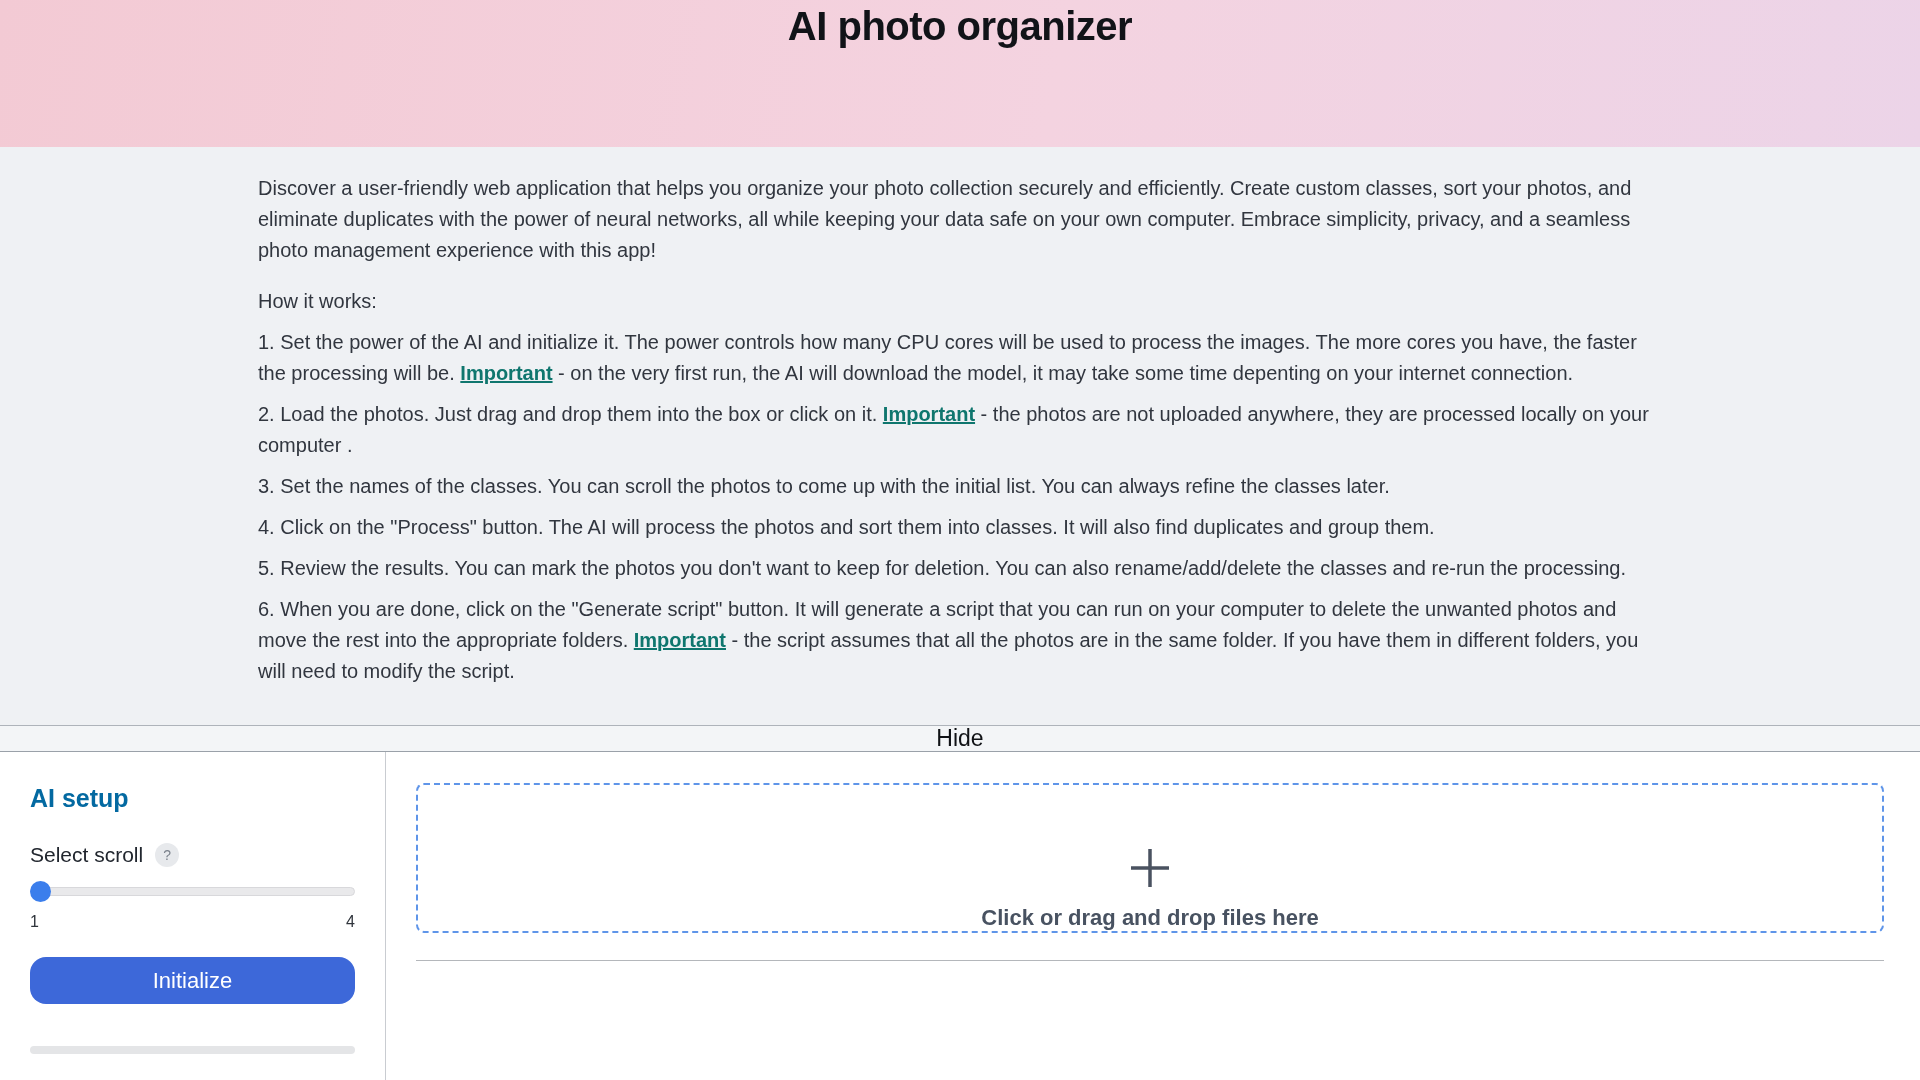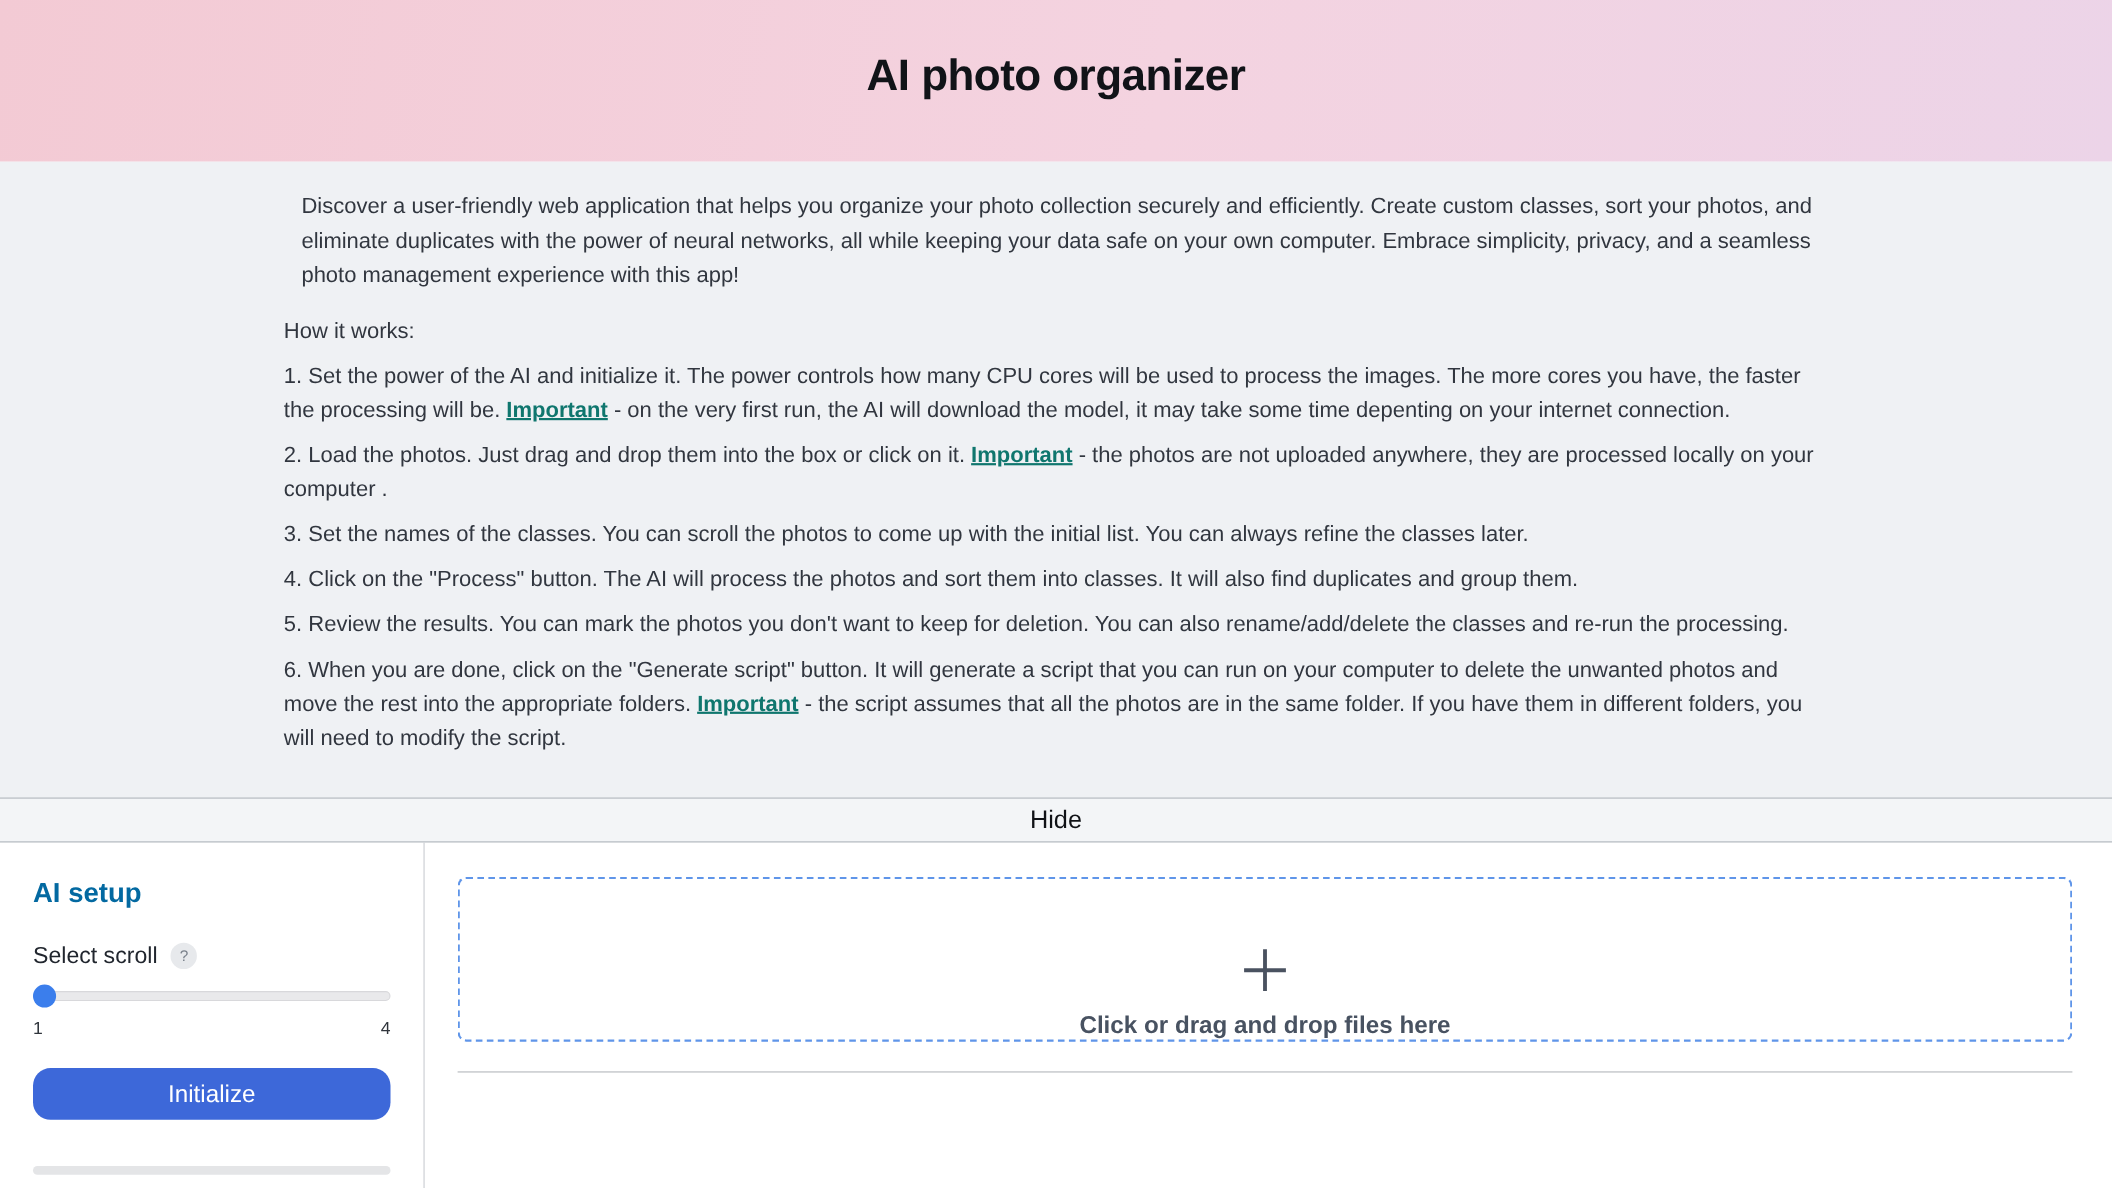--- a/index.html
+++ b/index.html
@@ -10,21 +10,21 @@
     color: #31363f;
   }
 
   
   .header {
     height: 147px;
     background: linear-gradient(100deg, #f3cad4 0%, #f4d3e0 55%, #ecd4e8 100%);
     display: flex;
     flex-direction: column;
     align-items: center;
-    justify-content: center;
+    justify-content: space-between;
     padding-top: 4px;
   }
   .header h1 {
     font-size: 40px;
     font-weight: 700;
     color: #111318;
     letter-spacing: -0.5px;
     margin-bottom: 12px;
   }
   .header .subtitle {
@@ -41,30 +41,30 @@
   .info-inner {
     width: 1404px;
     margin: 0 auto;
   }
   .info p {
     font-size: 20px;
     line-height: 31px;
     color: #31363f;
     margin-bottom: 10px;
   }
-  .info p.intro { margin-bottom: 20px; margin-left: 16px; }
+  .info p.intro { margin-bottom: 20px; }
   .important {
     font-weight: 700;
     text-decoration: underline;
     color: #0f766e;
   }
 
   
   .hide-bar {
-    height: 41px;
+    height: 27px;
     background: #f3f5f7;
     border-top: 1px solid #aeb3ba;
     border-bottom: 1px solid #9aa1a9;
     display: flex;
     align-items: center;
     justify-content: center;
     font-size: 23px;
     color: #101216;
     cursor: pointer;
   }

